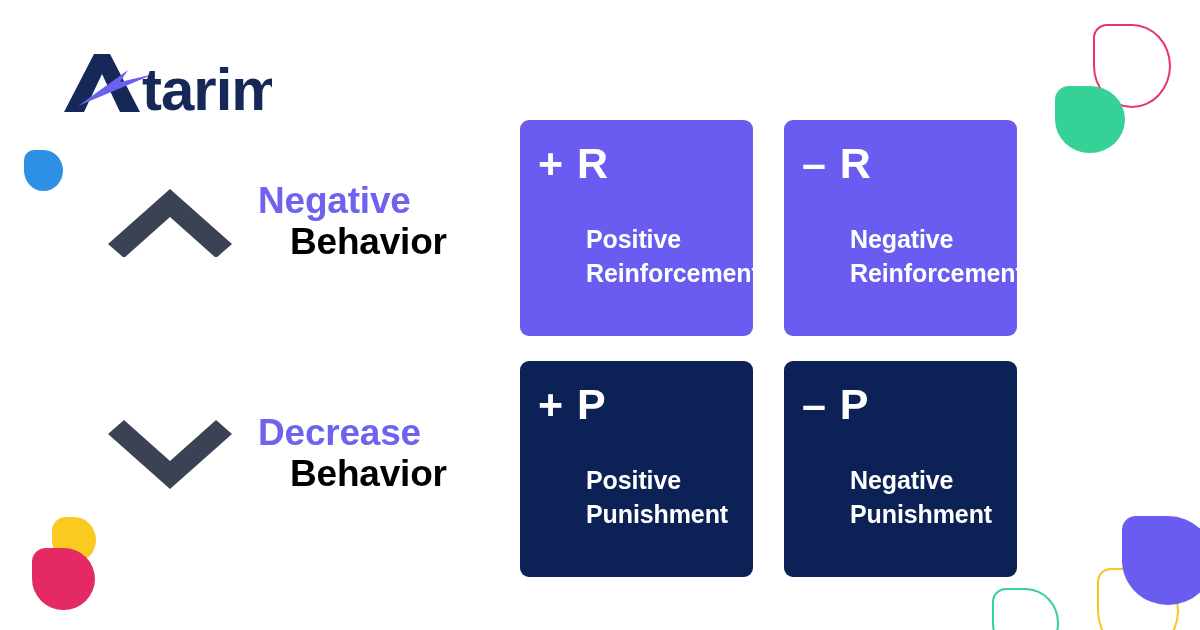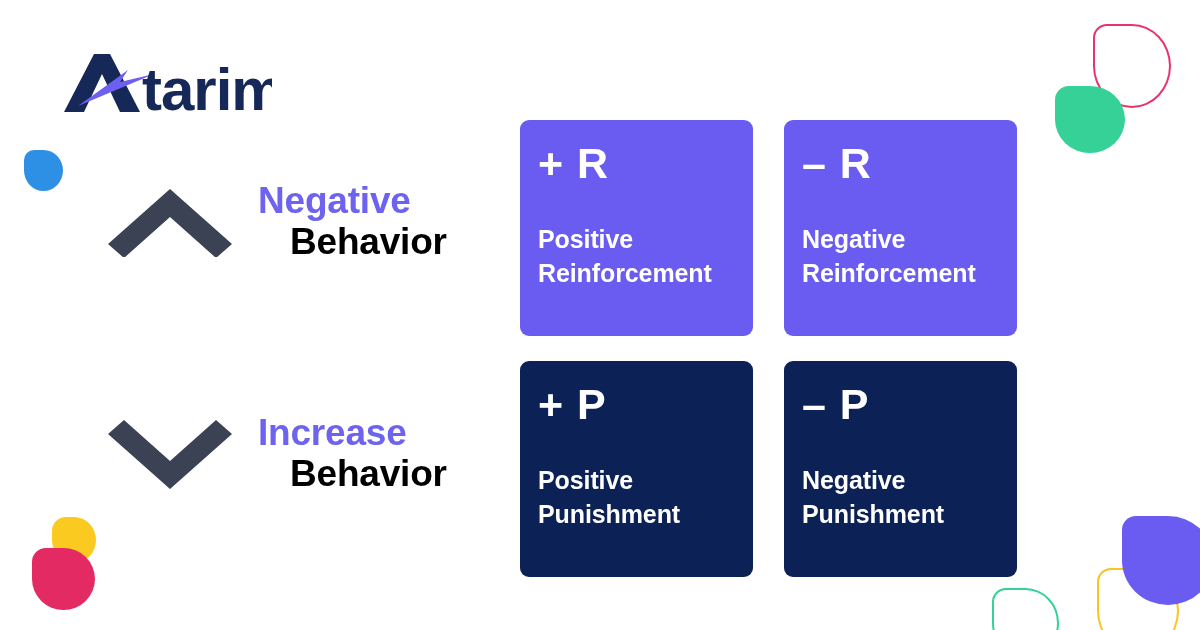--- a/index.html
+++ b/index.html
@@ -61,21 +61,21 @@
     letter-spacing:1px;
     margin-bottom:38px;
     white-space:pre;
   }
   .card-name {
     font-size:25px;
     font-weight:700;
     line-height:1.34;
     letter-spacing:-0.1px;
   }
-  .card-name span { display:block; }
+  .card-name span { display:block;margin-left:48px; }
 </style>
 </head>
 <body>
 
 <div id="stage">
 
   <div>
 
     <div class="leaf leaf-tl" style="left:24px; top:150px; width:39px; height:41px; background:#2e90e5;"></div>
 
@@ -118,21 +118,21 @@
     </div>
   </div>
 
   <div class="row-label" style="left:108px; top:412px;">
     <div class="chev">
       <svg width="124" height="72" viewBox="0 0 124 72">
         <polygon points="62,72 0,17 16,3 62,44 108,3 124,17" fill="#3b4253"></polygon>
       </svg>
     </div>
     <div class="label-text">
-      <div class="label-top" style="color:#6d63ee;">Increase</div>
+      <div class="label-top" style="color:#6d63ee;">Decrease</div>
       <div class="label-bottom">Behavior</div>
     </div>
   </div>
 
   <div id="grid">
 
     <div class="card" style="background:#6a5cf0;">
       <div class="card-sign">+ R</div>
       <div class="card-name">
         <span>Positive</span>

